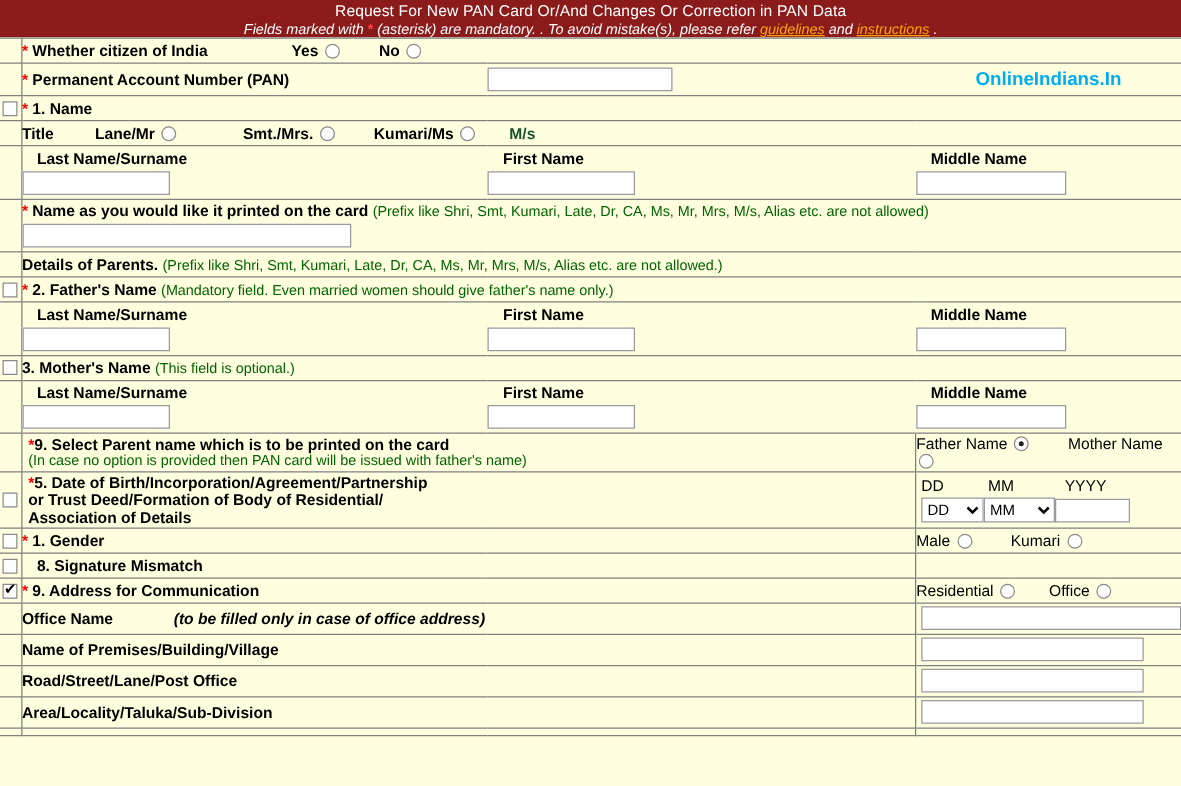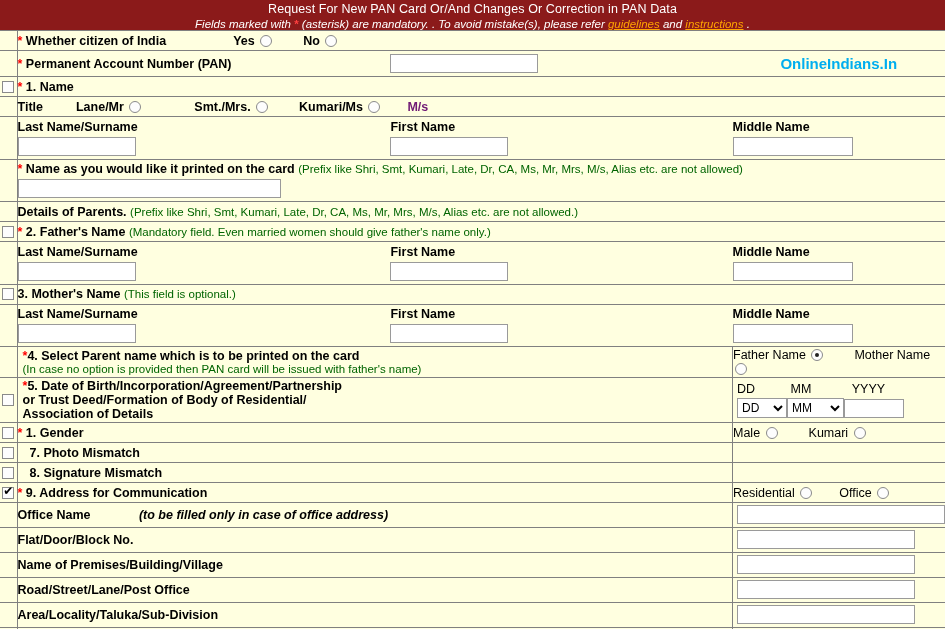--- a/index.html
+++ b/index.html
@@ -60,22 +60,22 @@
 
   
   .ast { color: #FF0000; font-weight: bold; }
   .bold { font-weight: bold; }
   .hint {
     color: #006400;
     font-weight: normal;
     font-size: 11.5px;
   }
   .hint-i { font-style: italic; margin-left: 45px; }
-  .colhdr { font-weight: bold; font-size: 12.5px; }
-  .disabled { color: #701a75; }
+  .colhdr { font-weight: bold; font-size: 12.5px; margin-left: 12px; }
+  .disabled { color: #14532d; }
   .plain { font-weight: normal; }
 
   
   #watermark {
     color: #00AEEF;
     font-weight: bold;
     font-size: 15px;
     text-align: center;
   }
 
@@ -334,21 +334,21 @@
     </td>
     <td style="border-top:none;padding-bottom:3px">
       <input type="text" class="midinp" value="" style="">
     </td>
   </tr>
 
   <tr>
     <td class="cbcol"></td>
     <td class="lblcol divL" colspan="2" style="padding:2px 0 2px 5px">
       <div>
-        <span class="ast">*</span><span class="bold">4. Select Parent name which is to be printed on the card</span>
+        <span class="ast">*</span><span class="bold">9. Select Parent name which is to be printed on the card</span>
       </div>
       <div class="hint">(In case no option is provided then PAN card will be issued with father's name)</div>
     </td>
     <td class="rightcell">
       <span class="plain">Father Name</span>
       <span class="radio on"></span>
       <span style="display:inline-block;width:22px"></span>
       <span class="plain">Mother Name</span>
       <span class="radio"></span>
     </td>
@@ -391,29 +391,20 @@
     </td>
     <td class="rightcell">
       <span class="plain">Male</span>
       <span class="radio"></span>
       <span style="display:inline-block;width:22px"></span>
       <span class="plain">Kumari</span>
       <span class="radio"></span>
     </td>
   </tr>
 
-  <tr class="r">
-    <td class="cbcol">
-      <span class="chk"></span>
-    </td>
-    <td class="lblcol divL" colspan="2" style="padding-left:12px">
-      <span class="bold">7. Photo Mismatch</span>
-    </td>
-    <td></td>
-  </tr>
 
   <tr class="r">
     <td class="cbcol">
       <span class="chk"></span>
     </td>
     <td class="lblcol divL" colspan="2" style="padding-left:12px">
       <span class="bold">8. Signature Mismatch</span>
     </td>
     <td></td>
   </tr>
@@ -439,63 +430,54 @@
     <td class="cbcol"></td>
     <td class="divL addr-label" colspan="2">
       <span class="bold">Office Name</span>
       <span class="bold hint-i" style="color:#000000">(to be filled only in case of office address)</span>
     </td>
     <td class="rightcell" style="padding:2px 0 3px 4px">
       <input type="text" class="office-inp" value="" style="">
     </td>
   </tr>
 
+
   <tr>
     <td class="cbcol"></td>
     <td class="divL addr-label" colspan="2">
-      <span class="bold">Flat/Door/Block No.</span>
+      <span class="bold">Name of Premises/Building/Village</span>
     </td>
     <td class="rightcell" style="padding:2px 0 3px 4px">
       <input type="text" class="addr-inp" value="" style="">
     </td>
   </tr>
 
   <tr>
     <td class="cbcol"></td>
     <td class="divL addr-label" colspan="2">
-      <span class="bold">Name of Premises/Building/Village</span>
+      <span class="bold">Road/Street/Lane/Post Office</span>
     </td>
     <td class="rightcell" style="padding:2px 0 3px 4px">
       <input type="text" class="addr-inp" value="" style="">
     </td>
   </tr>
 
   <tr>
     <td class="cbcol"></td>
     <td class="divL addr-label" colspan="2">
-      <span class="bold">Road/Street/Lane/Post Office</span>
+      <span class="bold">Area/Locality/Taluka/Sub-Division</span>
     </td>
     <td class="rightcell" style="padding:2px 0 3px 4px">
       <input type="text" class="addr-inp" value="" style="">
     </td>
   </tr>
 
   <tr>
     <td class="cbcol"></td>
     <td class="divL addr-label" colspan="2">
-      <span class="bold">Area/Locality/Taluka/Sub-Division</span>
-    </td>
-    <td class="rightcell" style="padding:2px 0 3px 4px">
-      <input type="text" class="addr-inp" value="" style="">
-    </td>
-  </tr>
-
-  <tr>
-    <td class="cbcol"></td>
-    <td class="divL addr-label" colspan="2">
       
     </td>
     <td class="rightcell" style="padding:2px 0 3px 4px">
       
     </td>
   </tr>
 
 </tbody>
   </table>
 

